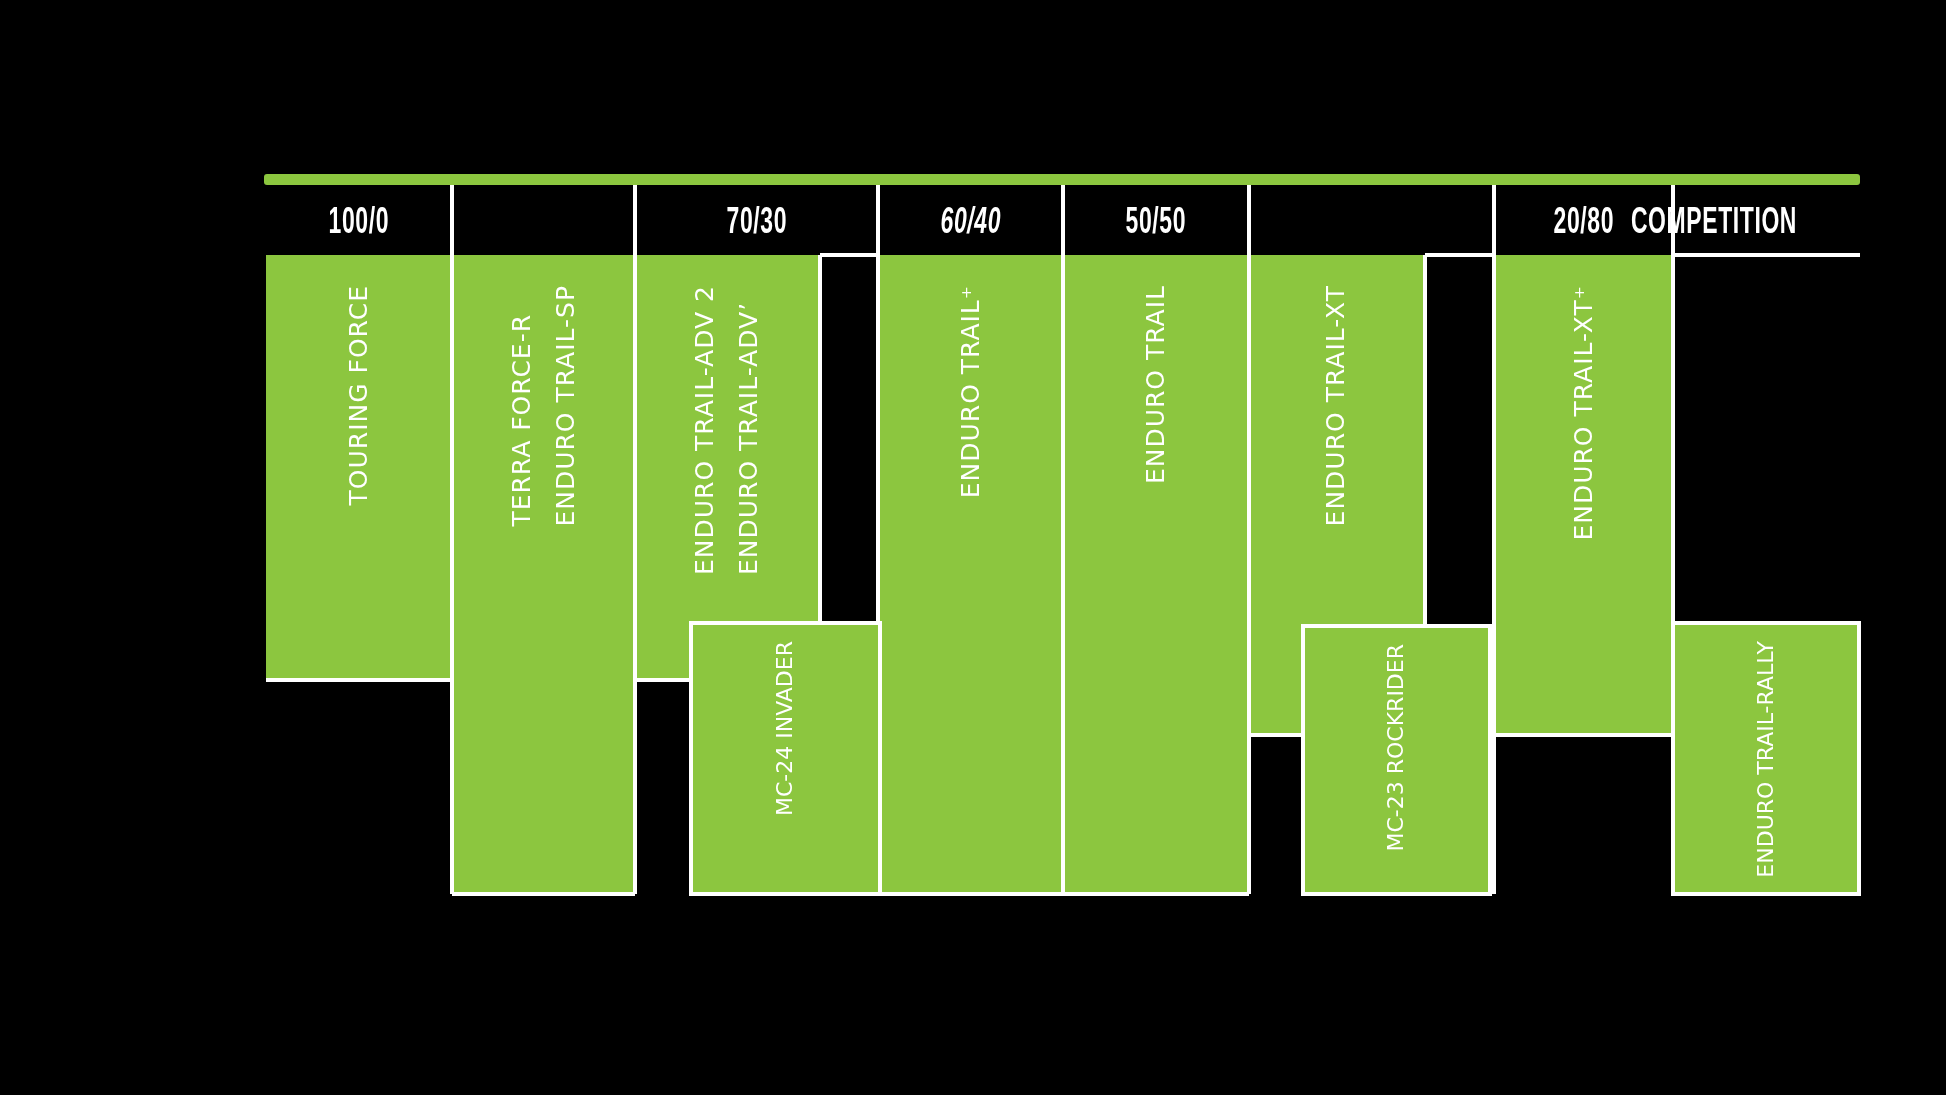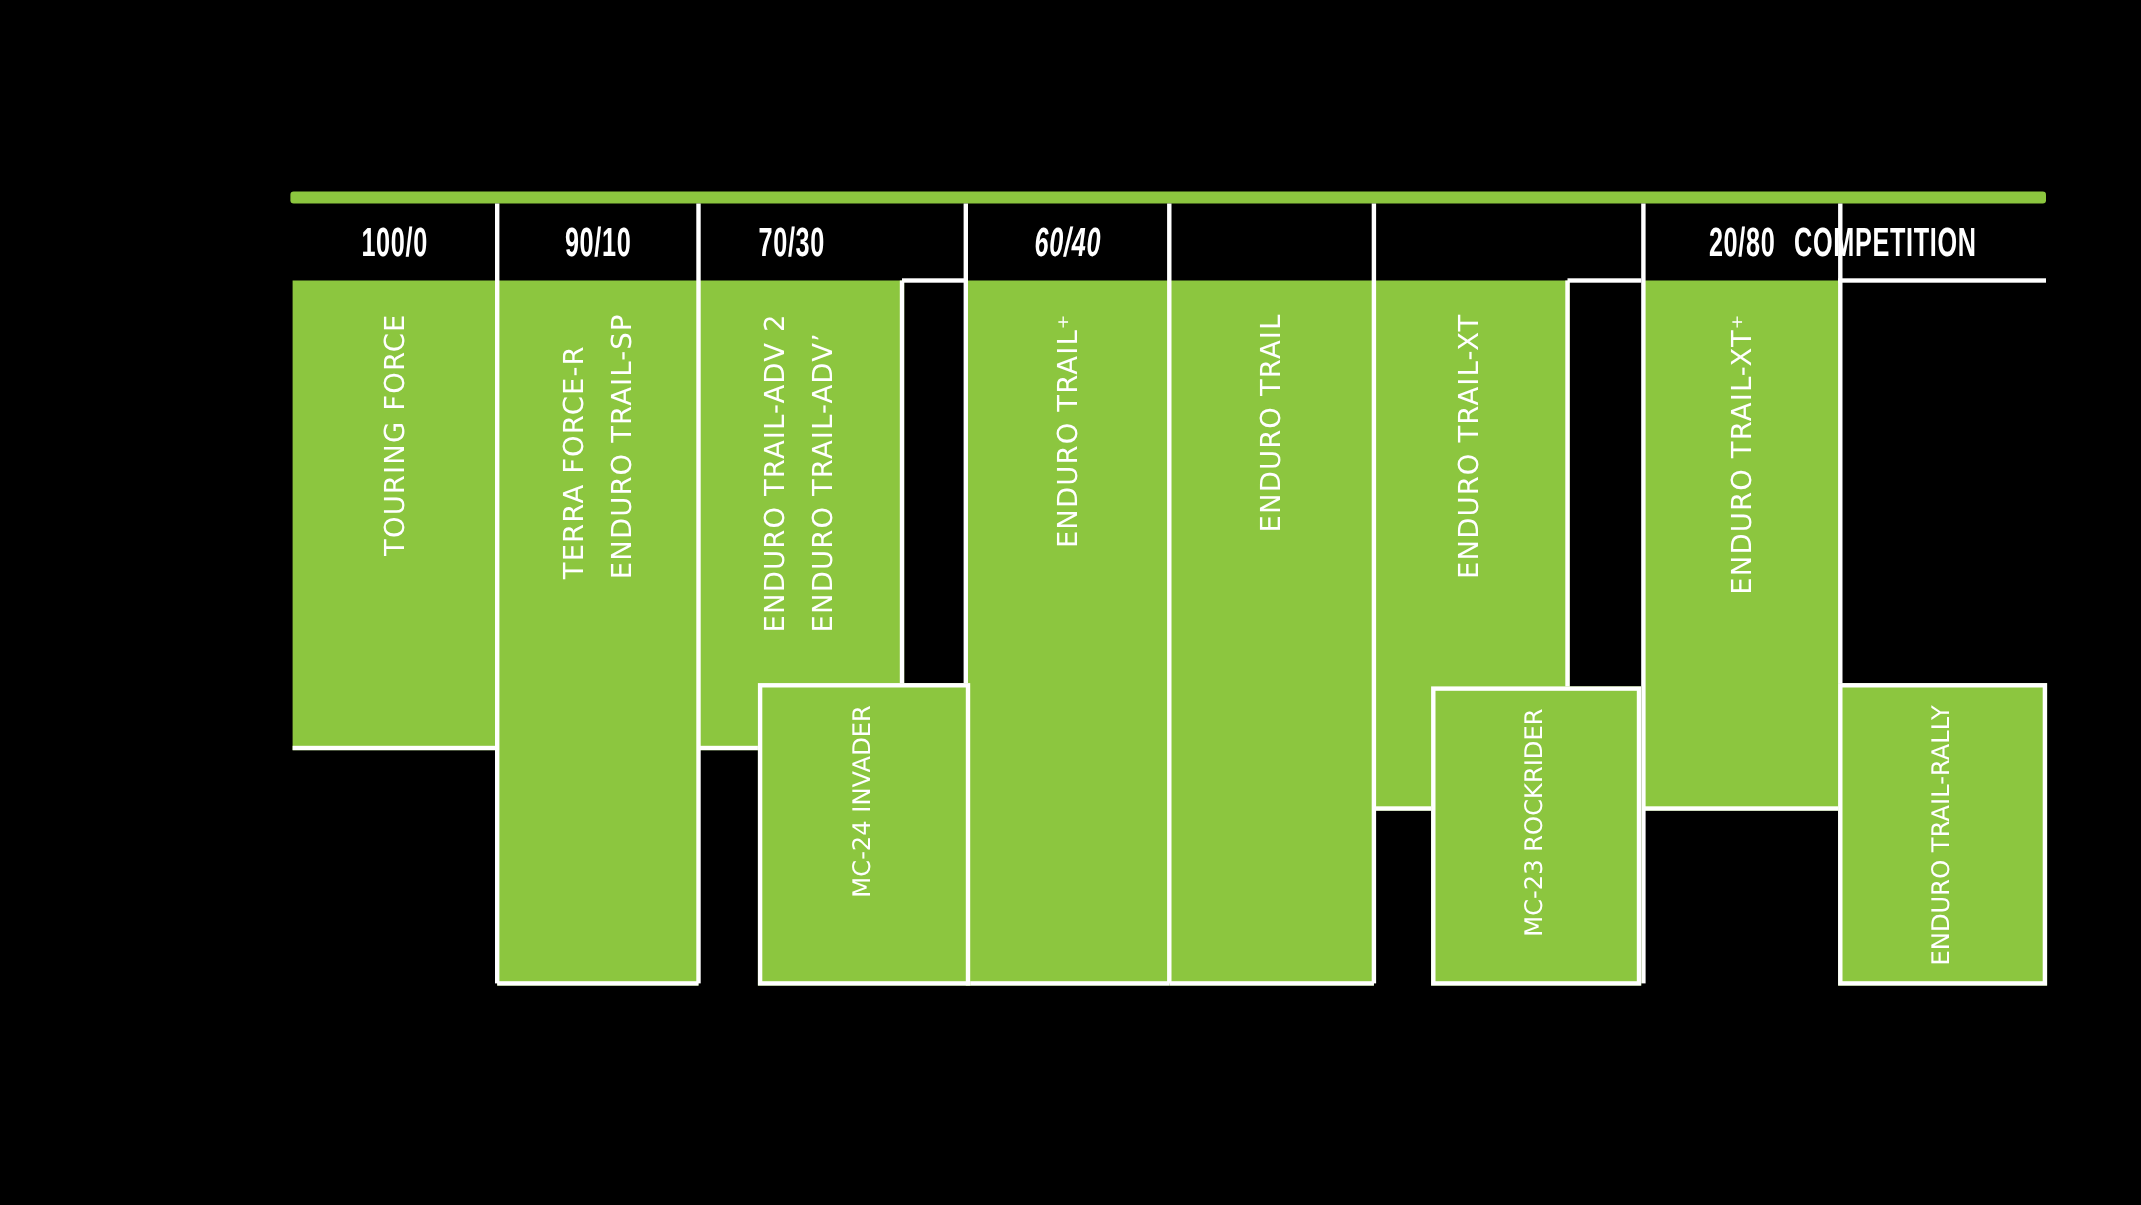--- a/index.html
+++ b/index.html
@@ -31,28 +31,28 @@
 </head>
 <body>
 
 <div class="stage">
 
   <div class="topbar"></div>
 
   <div class="hcell" style="left:266px;width:186px;">
       <span>100/0</span>
     </div>
-  <div class="hcell" style="left:452px;width:183px;">
-      <span>90/10</span>
-    </div>
-  <div class="hcell" style="left:598px;width:243px;">
+  <div class="hcell" style="left:635px;width:243px;">
       <span>70/30</span>
     </div>
   <div class="hcell" style="left:878px;width:185px;font-style:italic;">
       <span>60/40</span>
+    </div>
+  <div class="hcell" style="left:1063px;width:186px;">
+      <span>50/50</span>
     </div>
   <div class="hcell" style="left:1494px;width:179px;align-items:center;">
       <span>20/80</span>
     </div>
   <div class="hcell" style="left:1620px;width:187px;">
       <span>COMPETITION</span>
     </div>
 
   <div class="sep" style="left:450px;"></div>
   <div class="sep" style="left:633px;"></div>

